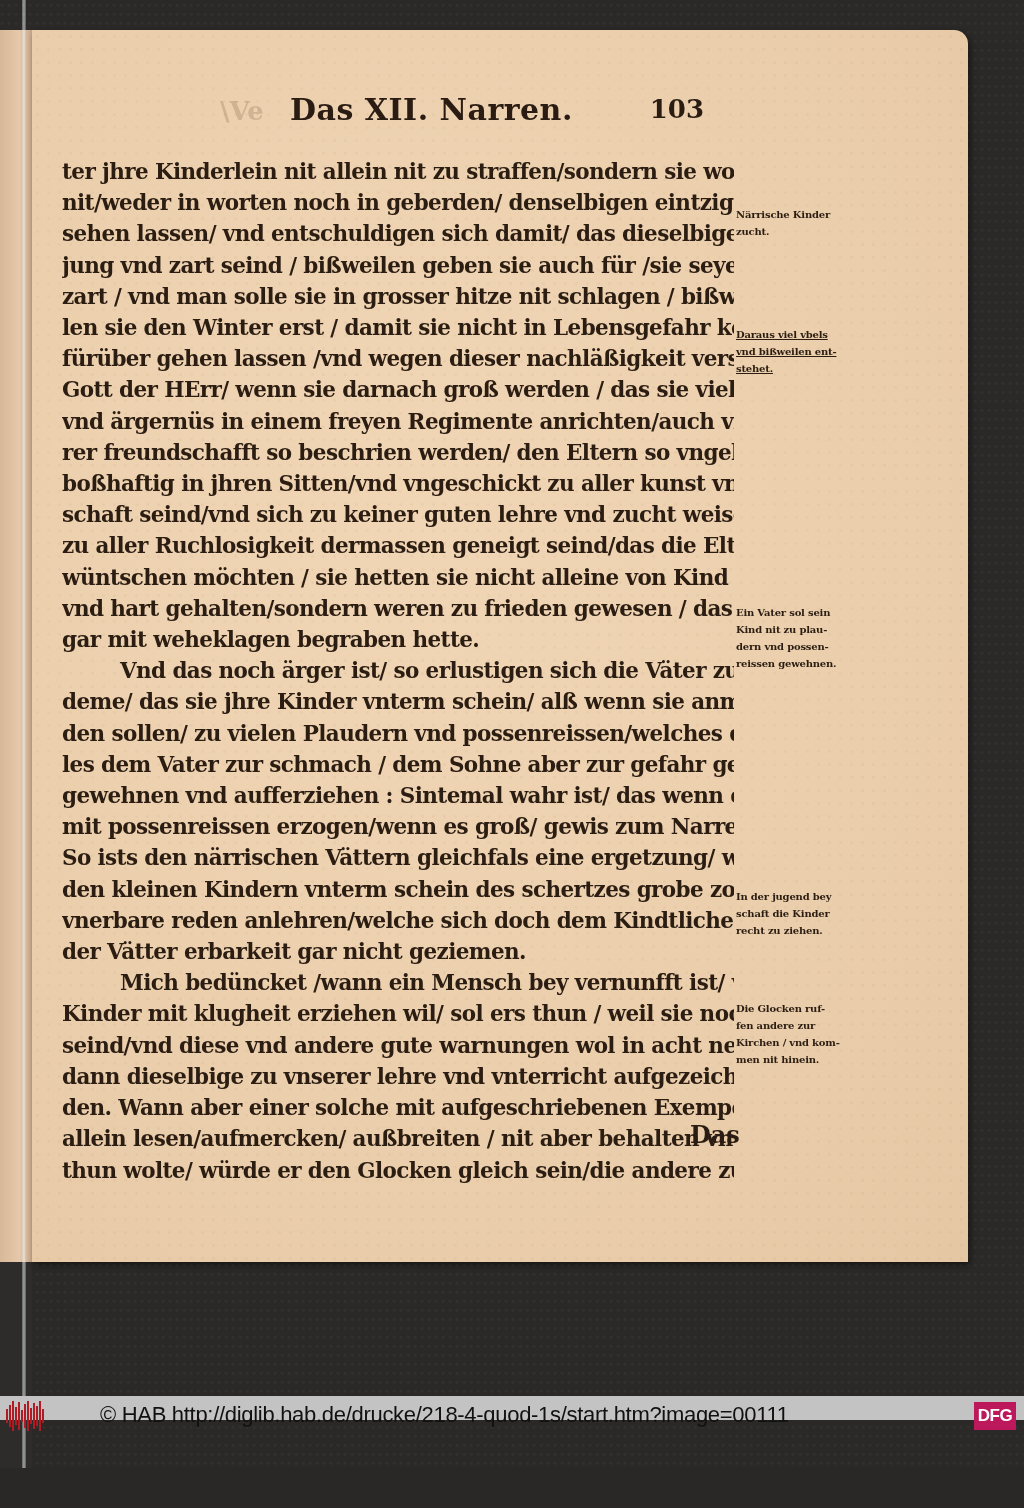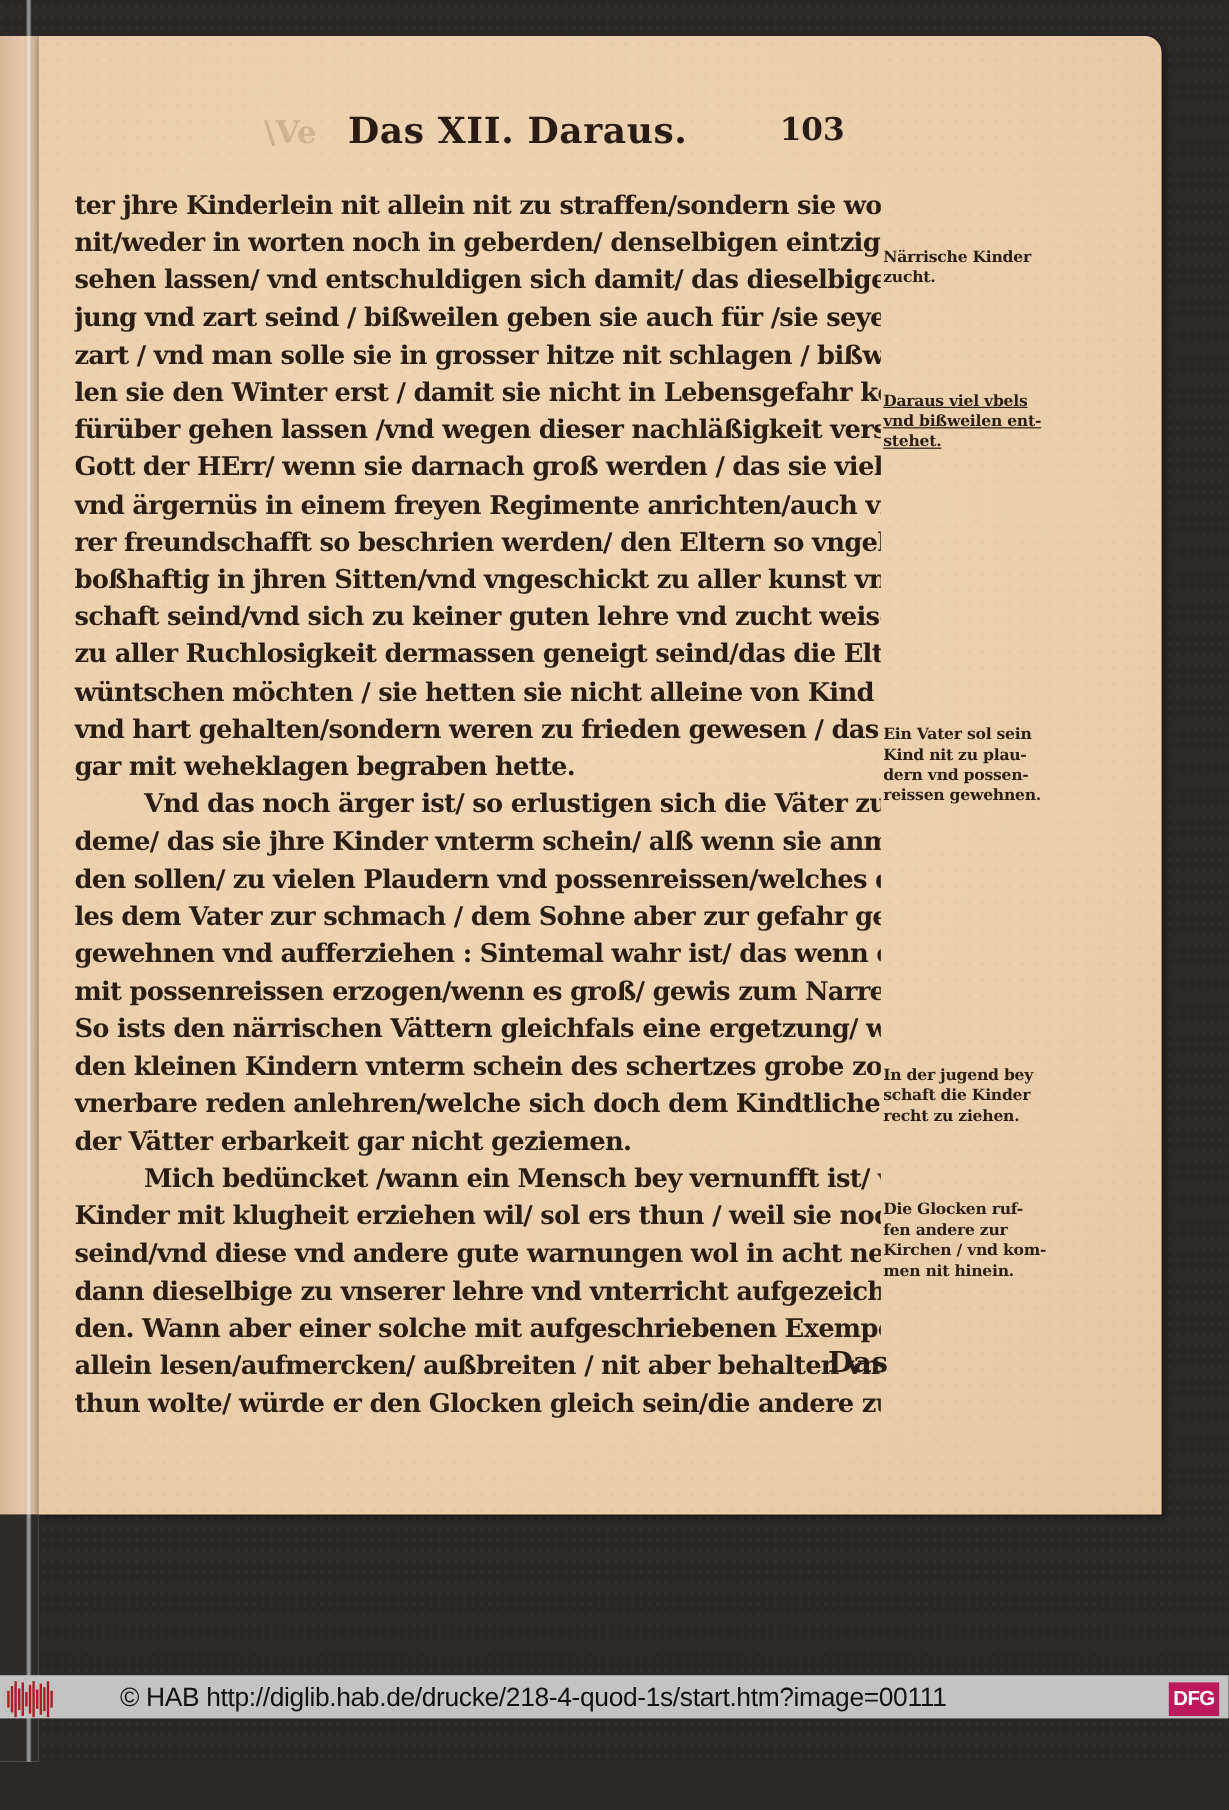--- a/index.html
+++ b/index.html
@@ -67,26 +67,26 @@
   }
   .body-text .line.last { text-align-last: left; }
   .body-text .line.indent { padding-left: 58px; }
   .catchword {
     position: absolute; left: 690px; top: 1120px; font-size: 24px; font-weight: bold; color: #2a1c12;
     font-family: "DejaVu Serif", serif;
   }
   .marginal {
     position: absolute; left: 736px; width: 140px;
     font-family: "DejaVu Serif", serif; font-weight: bold;
-    color: #2b1d12; font-size: 13px; line-height: 17px;
+    color: #2b1d12; font-size: 10px; line-height: 17px;
     letter-spacing: -0.2px;
   }
   .marginal .mline { display: block; white-space: nowrap; }
   .footer {
-    position: absolute; left: 0; top: 1396px; width: 1024px; height: 36px;
+    position: absolute; left: 0; top: 1396px; width: 1024px; height: 24px;
     background: #c3c3c3;
   }
   .hab-logo {
     position: absolute; left: 6px; top: 4px; width: 40px; height: 32px;
     display: flex; align-items: center; gap: 1px;
   }
   .hab-logo span { display: block; width: 2px; background: #b01c24; }
   .footer-text {
     position: absolute; left: 100px; top: 6px; font-size: 22px; color: #111;
     font-family: "Liberation Sans", sans-serif; letter-spacing: -0.3px;
@@ -103,21 +103,21 @@
 
 <div class="scan-bg"></div>
 <div class="binding-strip"></div>
 <div class="binding-shadow"></div>
 <div class="binding-line"></div>
 
 <div class="page"></div>
 
 <div class="running-head">
   <span class="rh-ghost">\Ve</span>
-  <span class="rh-title">Das XII. Daraus.</span>
+  <span class="rh-title">Das XII. Narren.</span>
   <span class="rh-pagenum">103</span>
 </div>
 
 <div class="body-text" id="body-text">
     <span class="line">ter jhre Kinderlein nit allein nit zu straffen/sondern sie wollen auch</span>
     <span class="line">nit/weder in worten noch in geberden/ denselbigen eintzigen ernst</span>
     <span class="line">sehen lassen/ vnd entschuldigen sich damit/ das dieselbigen noch</span>
     <span class="line">jung vnd zart seind / bißweilen geben sie auch für /sie seyen gar zu</span>
     <span class="line">zart / vnd man solle sie in grosser hitze nit schlagen / bißweilen wol-</span>
     <span class="line">len sie den Winter erst / damit sie nicht in Lebensgefahr kommen /</span>

